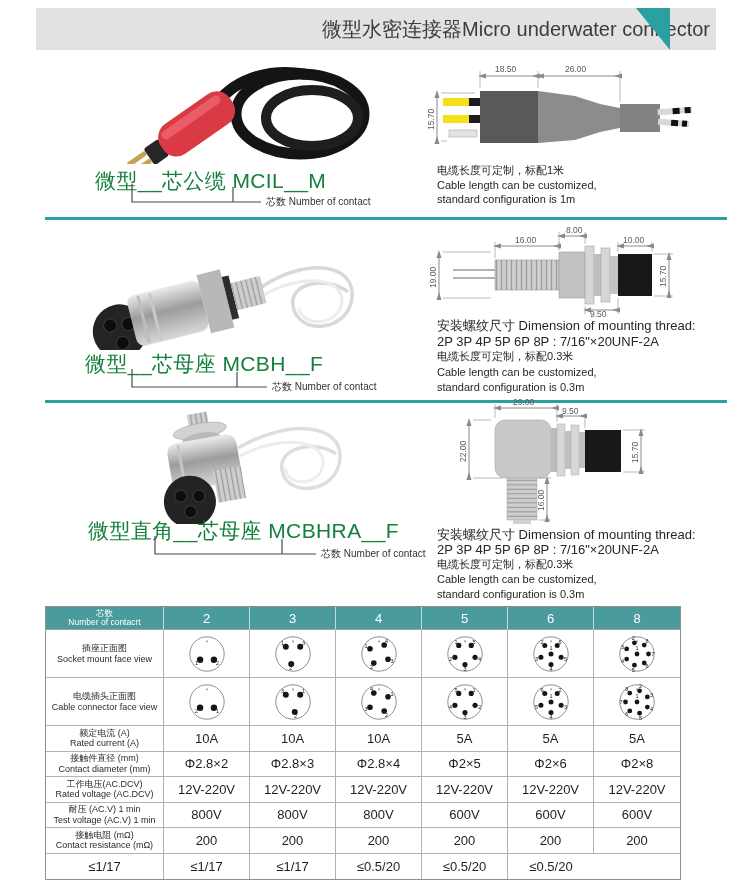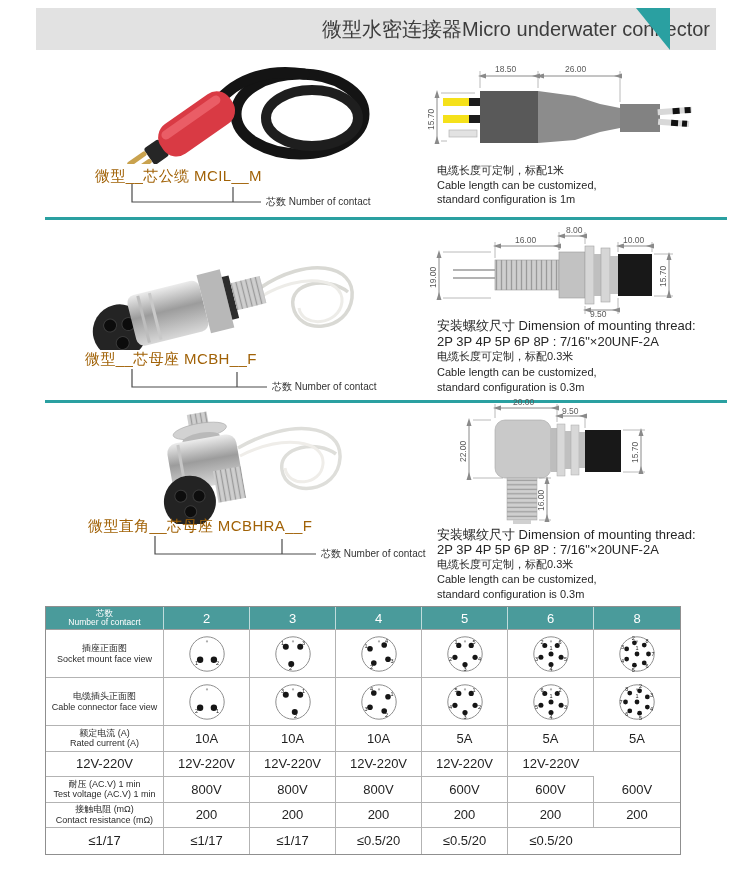--- a/index.html
+++ b/index.html
@@ -5,21 +5,21 @@
   html,body{margin:0;padding:0;background:#fff;}
   #page{position:relative;width:750px;height:882px;background:#fff;overflow:hidden;
         font-family:"Liberation Sans",sans-serif;color:#222;}
   
   #titlebar{position:absolute;left:36px;top:8px;width:680px;height:42px;background:var(--titlebar,#e2e2e2);}
   #titlebar .t{display:block;line-height:42px;text-align:right;padding-right:6px;font-size:20px;color:#3c3c3c;}
   #corner{position:absolute;left:636px;top:8px;width:34px;height:42px;background:var(--accent,#2aa0a1);
           clip-path:polygon(0 0,100% 0,100% 100%);}
   .divider{position:absolute;left:45px;width:682px;height:3px;background:var(--accent,#2aa0a1);}
   
-  .model{position:absolute;font-size:15px;letter-spacing:.4px;color:#a16207;white-space:nowrap;}
+  .model{position:absolute;font-size:21px;letter-spacing:.4px;color:#15803d;white-space:nowrap;}
   .bracket{position:absolute;overflow:visible;}
   .bracket path{stroke:#4a4a4a;stroke-width:1.2;fill:none;}
   .bracket text{font-size:10px;fill:#333;font-family:"Liberation Sans",sans-serif;}
   
   .notes{position:absolute;font-size:11px;line-height:14.5px;color:#262626;white-space:nowrap;}
   .notes .big{font-size:13px;}
   
   .td text{font-size:8.5px;fill:#5a5a5a;font-family:"Liberation Sans",sans-serif;}
   .td .dim{stroke:#8a8a8a;stroke-width:1;fill:none;}
   .td .ext{stroke:#a8a8a8;stroke-width:.8;fill:none;}
@@ -493,20 +493,48 @@
         </div>
         <div>
           <div class="cellval">5A</div>
         </div>
         <div>
           <div class="cellval">5A</div>
         </div>
       </div>
       <div class="trow r-spec">
         <div>
+          <div class="rowlab">接触件直径 (mm)</div>
+          <div class="rowlab">Contact diameter (mm)</div>
+        </div>
+        <div>
+          <div class="cellval">Φ2.8×2</div>
+        </div>
+        <div>
+          <div class="cellval">Φ2.8×3</div>
+        </div>
+        <div>
+          <div class="cellval">Φ2.8×4</div>
+        </div>
+        <div>
+          <div class="cellval">Φ2×5</div>
+        </div>
+        <div>
+          <div class="cellval">Φ2×6</div>
+        </div>
+        <div>
+          <div class="cellval">Φ2×8</div>
+        </div>
+      </div>
+      <div class="trow r-spec">
+        <div>
+          <div class="rowlab">工作电压(AC.DCV)</div>
+          <div class="rowlab">Rated voltage (AC.DCV)</div>
+        </div>
+        <div>
           <div class="cellval">12V-220V</div>
         </div>
         <div>
           <div class="cellval">12V-220V</div>
         </div>
         <div>
           <div class="cellval">12V-220V</div>
         </div>
         <div>
           <div class="cellval">12V-220V</div>

